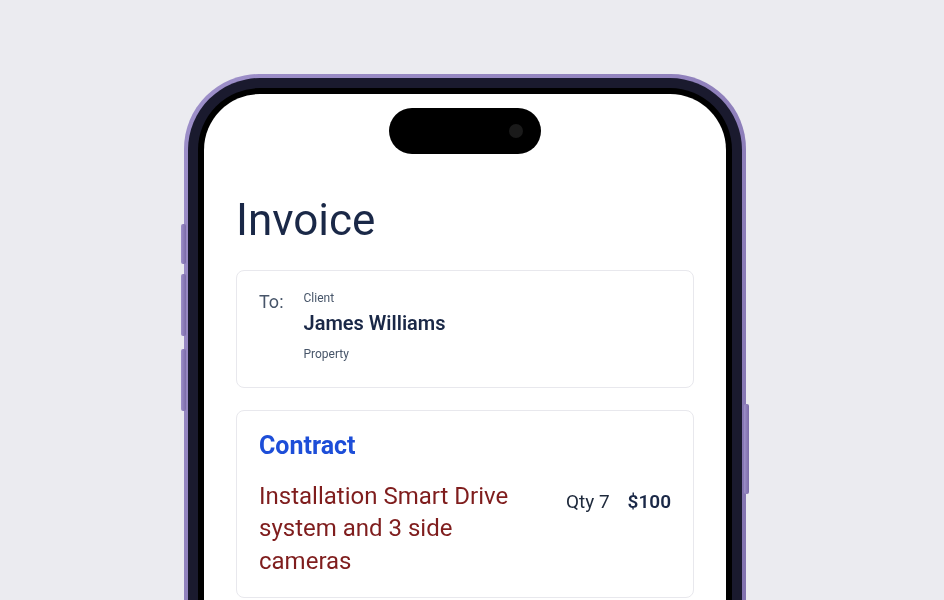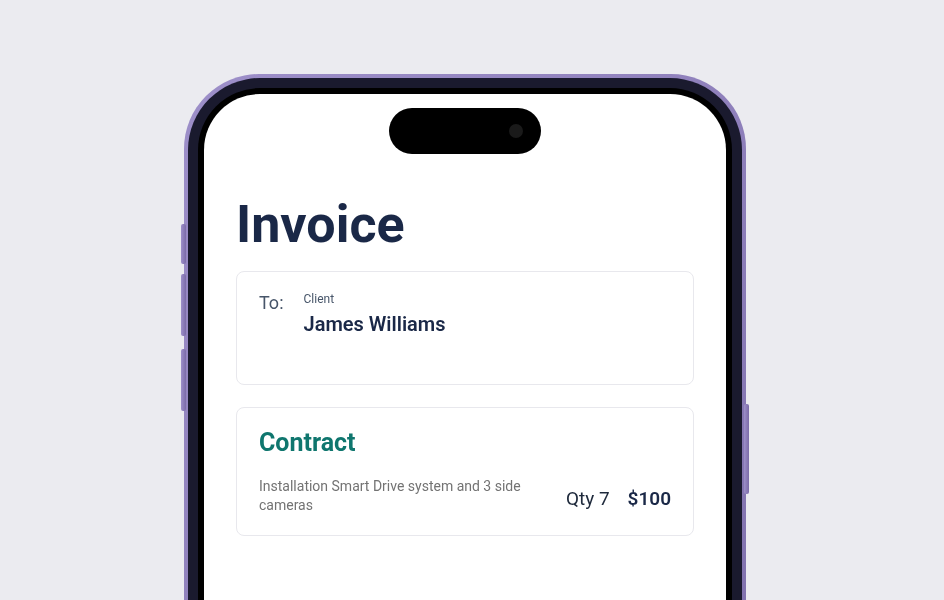--- a/index.html
+++ b/index.html
@@ -76,24 +76,24 @@
       height: 14px;
       background: #1a1a1a;
       border-radius: 50%;
     }
     
     .screen-content {
       padding: 100px 32px 20px 32px;
     }
     
     .page-title {
-      font-size: 52px;
-      font-weight: 700;
+      font-size: 44px;
+      font-weight: 400;
       color: #1a2847;
-      margin-bottom: 16px;
+      margin-bottom: 24px;
     }
     
     .card {
       background: #fff;
       border: 1px solid #e8e8ed;
       border-radius: 8px;
       padding: 20px 22px;
       margin-bottom: 22px;
     }
     
@@ -117,47 +117,47 @@
       font-size: 12px;
       color: #475569;
       font-weight: 400;
       margin-bottom: 6px;
     }
     
     .client-name {
       font-size: 20px;
       font-weight: 600;
       color: #1a2847;
-      margin-bottom: 28px;
+      margin-bottom: 12px;
     }
     
     .property-address {
       font-size: 19px;
       font-weight: 400;
       color: #1e293b;
       line-height: 1.35;
     }
     
     .section-title {
       font-size: 25px;
       font-weight: 700;
-      color: #0f766e;
+      color: #1d4ed8;
       margin-bottom: 20px;
     }
     
     .line-item {
       display: flex;
       align-items: flex-start;
       gap: 18px;
     }
     
     .item-description {
       flex: 1;
-      font-size: 14px;
-      color: #737373;
+      font-size: 24px;
+      color: #7f1d1d;
       line-height: 1.35;
     }
     
     .item-qty {
       font-size: 19px;
       color: #1e293b;
       white-space: nowrap;
       padding-top: 10px;
     }
     
@@ -220,20 +220,21 @@
 
         <div class="screen-content">
           <h1 class="page-title">Invoice</h1>
 
           <div class="card">
             <div class="client-section">
               <div class="to-label">To:</div>
               <div class="client-details">
                 <div class="field-label">Client</div>
                 <div class="client-name">James Williams</div>
+                <div class="field-label">Property</div>
               </div>
             </div>
           </div>
 
           <div class="card">
             <h2 class="section-title">Contract</h2>
             <div class="line-item">
               <div class="item-description">Installation Smart Drive system and 3 side cameras</div>
               <div class="item-qty">Qty 7</div>
               <div class="item-price">$100</div>

